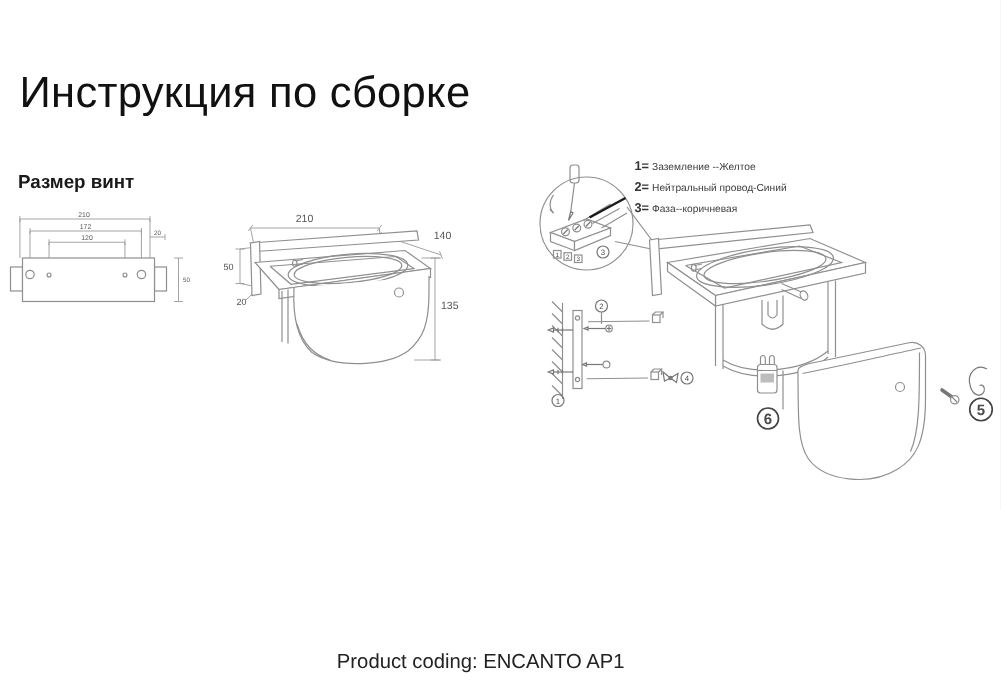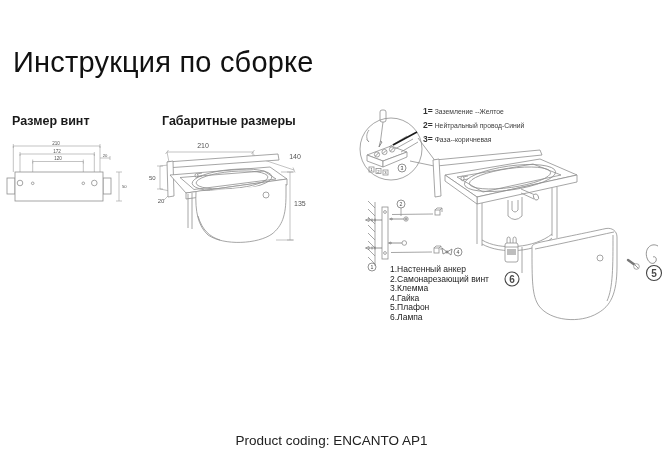--- a/index.html
+++ b/index.html
@@ -18,38 +18,37 @@
   svg text{fill:#4a4a4a;}
   .svg-base{left:6px;top:134px;}
   .svg-overall{left:148px;top:136px;}
   .svg-assembly{left:355px;top:96px;}
   .legend{position:absolute;left:423px;top:100px;}
   .legend-row{height:14px;white-space:nowrap;color:#3c3c3c;}
   .legend-num{font-size:8.5px;font-weight:bold;color:#333;}
   .legend-text{font-size:6.8px;margin-left:2px;}
   .parts{position:absolute;left:390px;top:265px;font-size:8.5px;line-height:9.6px;color:#222;white-space:nowrap;}
   .product-coding{
-    position:absolute;left:12px;top:433px;width:639px;text-align:center;
+    position:absolute;left:1px;top:433px;width:639px;text-align:center;
     font-size:13.5px;color:#222;
   }
   .ln{stroke:#8f8f8f;stroke-width:0.8;fill:none;}
   .lnd{stroke:#777;stroke-width:0.8;fill:none;}
   .wf{fill:#ffffff;stroke:#8f8f8f;stroke-width:0.8;}
   .dim{stroke:#9a9a9a;stroke-width:0.6;fill:none;}
   .dimtxt{fill:#555;}
 </style>
 </head>
 <body>
 
 <div class="page">
 
   <div class="title">Инструкция по сборке</div>
 
   <div class="sec-label base-label">Размер винт</div>
-  <div class="sec-label overall-label">Габаритные размеры</div>
 
   <svg class="svg-base" width="140" height="82" viewBox="0 0 140 82">
     <g>
       <line class="dim" x1="7.3" y1="12" x2="94" y2="12"></line>
       <line class="dim" x1="7.3" y1="10" x2="7.3" y2="14"></line>
       <line class="dim" x1="94" y1="10" x2="94" y2="14"></line>
       <text x="50" y="10.5" font-size="4.6" text-anchor="middle" class="dimtxt">210</text>
     </g>
     <g>
       <line class="dim" x1="14" y1="20" x2="88.3" y2="20"></line>
@@ -326,24 +325,16 @@
       <span class="legend-num">1=</span><span class="legend-text">Заземление --Желтое</span>
     </div>
     <div class="legend-row">
       <span class="legend-num">2=</span><span class="legend-text">Нейтральный провод-Синий</span>
     </div>
     <div class="legend-row">
       <span class="legend-num">3=</span><span class="legend-text">Фаза--коричневая</span>
     </div>
   </div>
 
-  <div class="parts">
-    <div>1.Настенный анкер</div>
-    <div>2.Самонарезающий винт</div>
-    <div>3.Клемма</div>
-    <div>4.Гайка</div>
-    <div>5.Плафон</div>
-    <div>6.Лампа</div>
-  </div>
 
   <div class="product-coding">Product coding: ENCANTO AP1</div>
 
 </div>
 
 </body></html>

